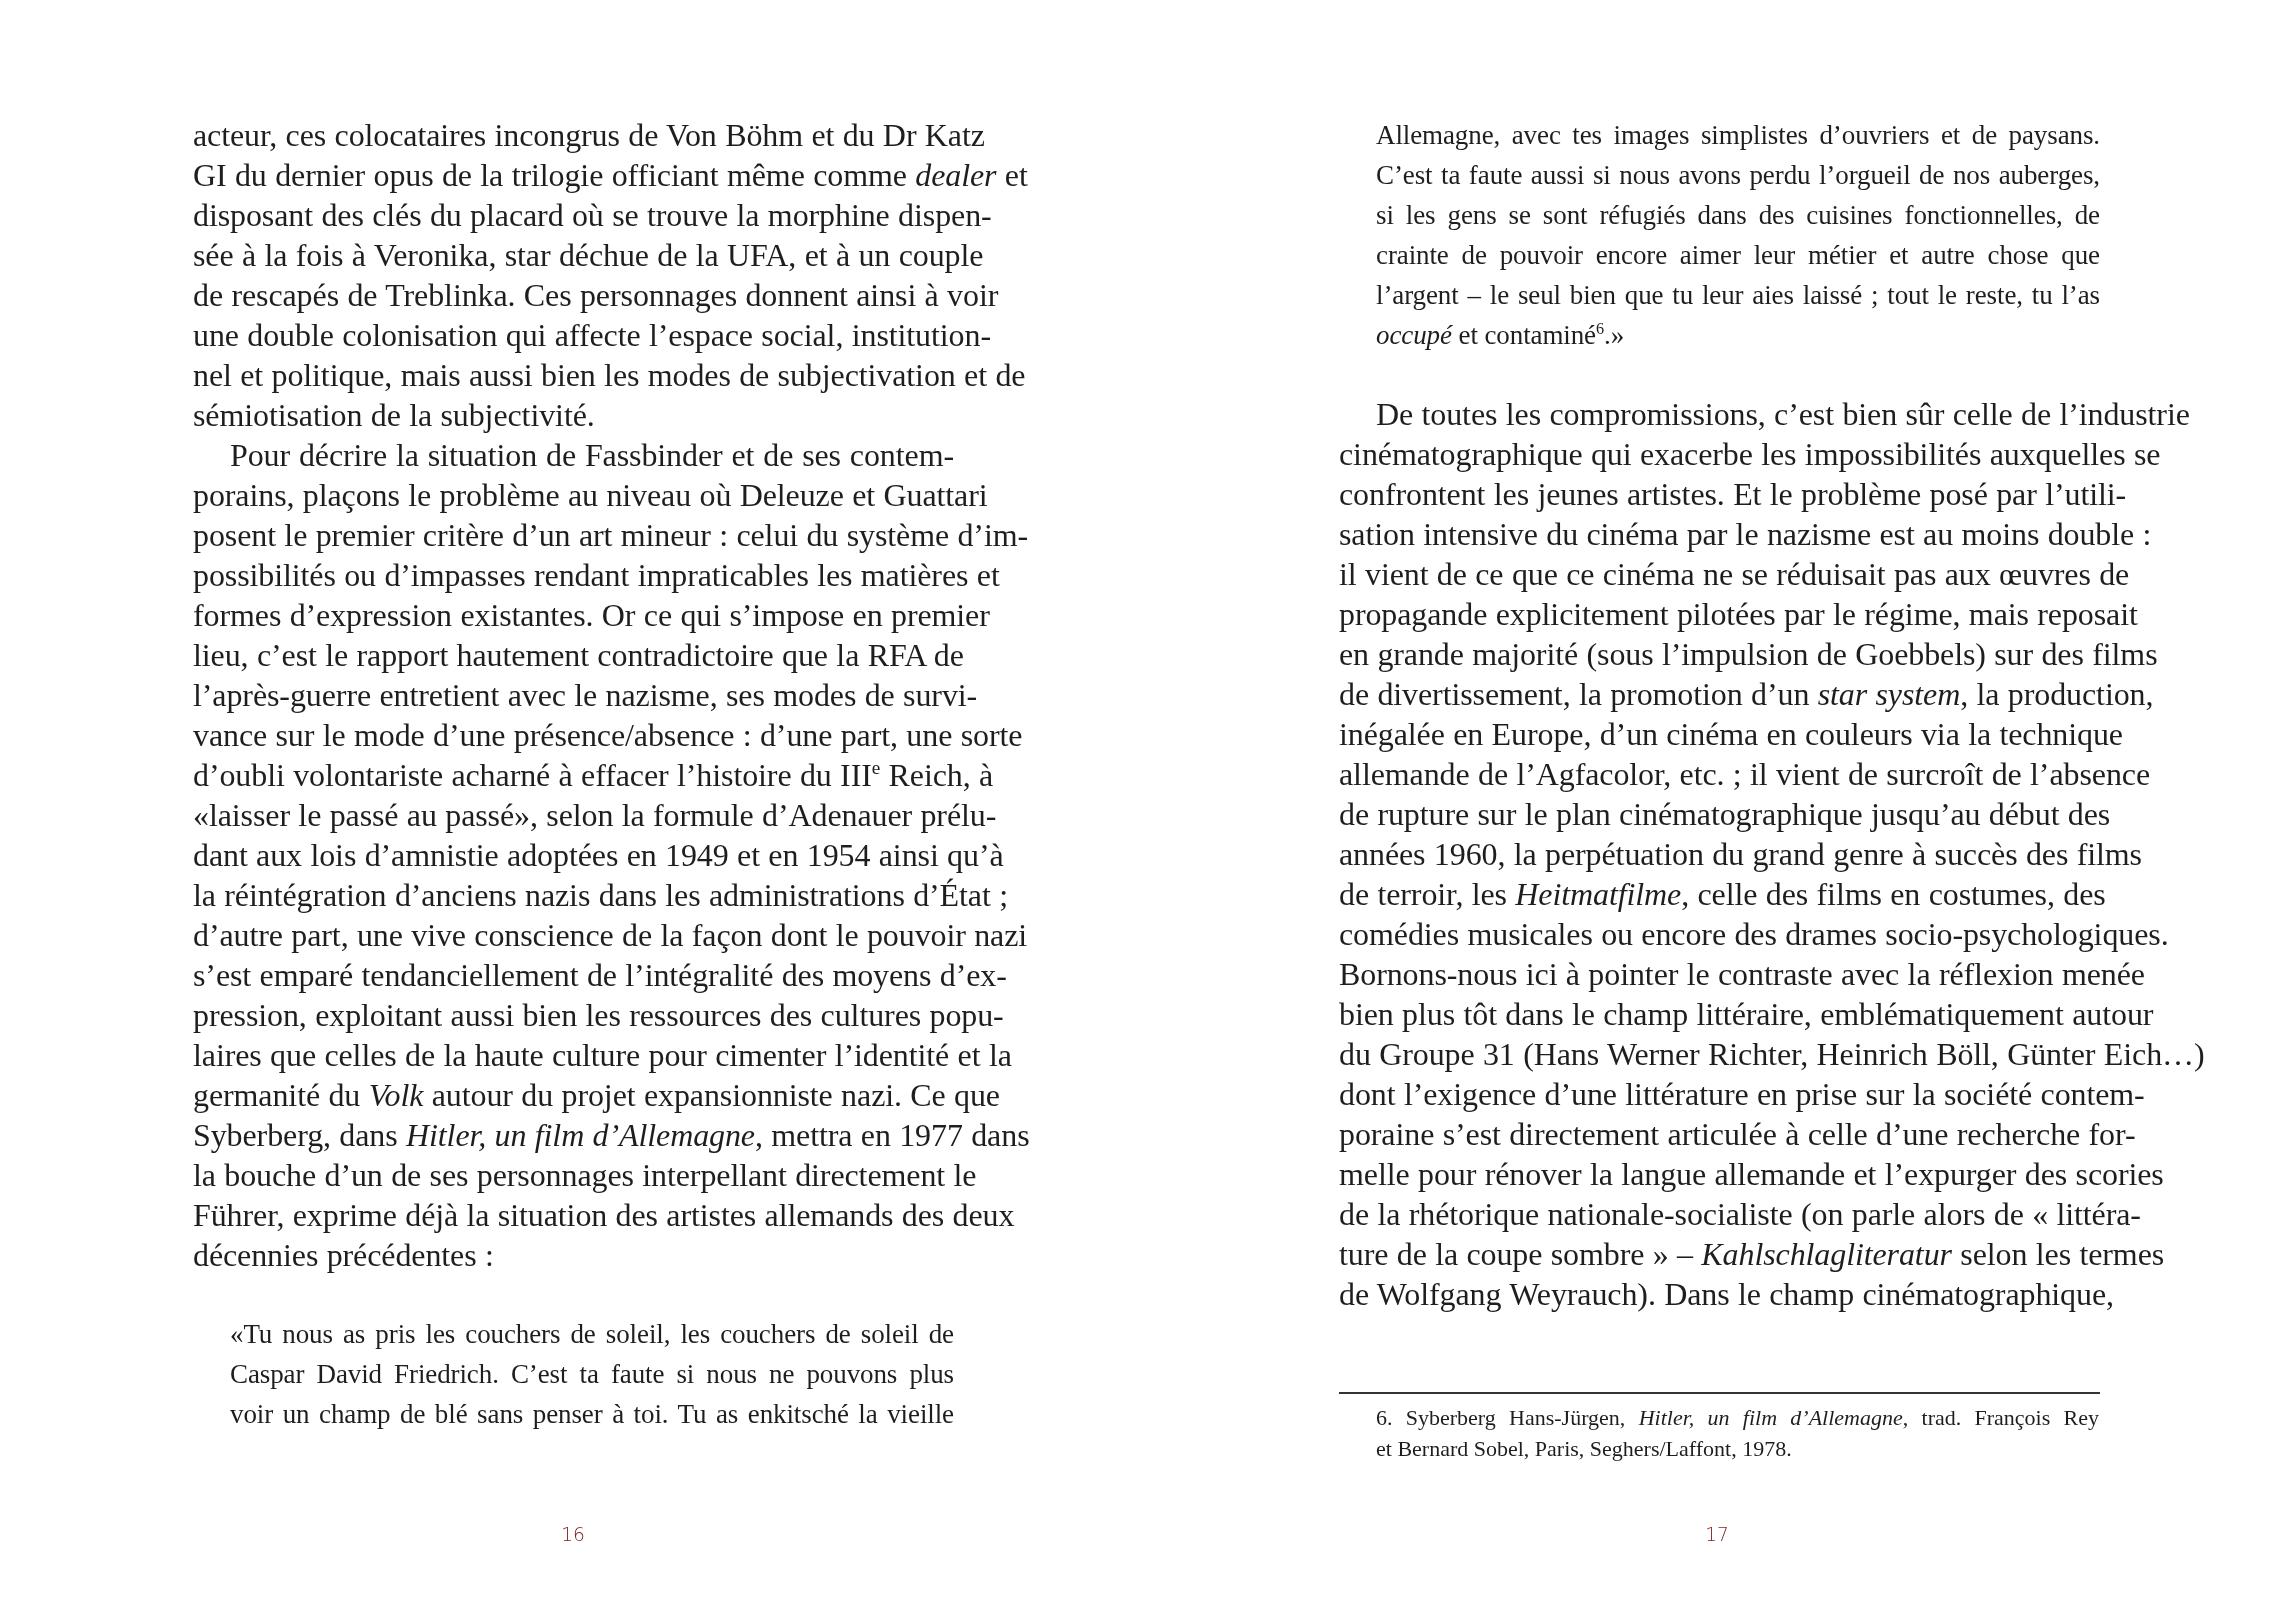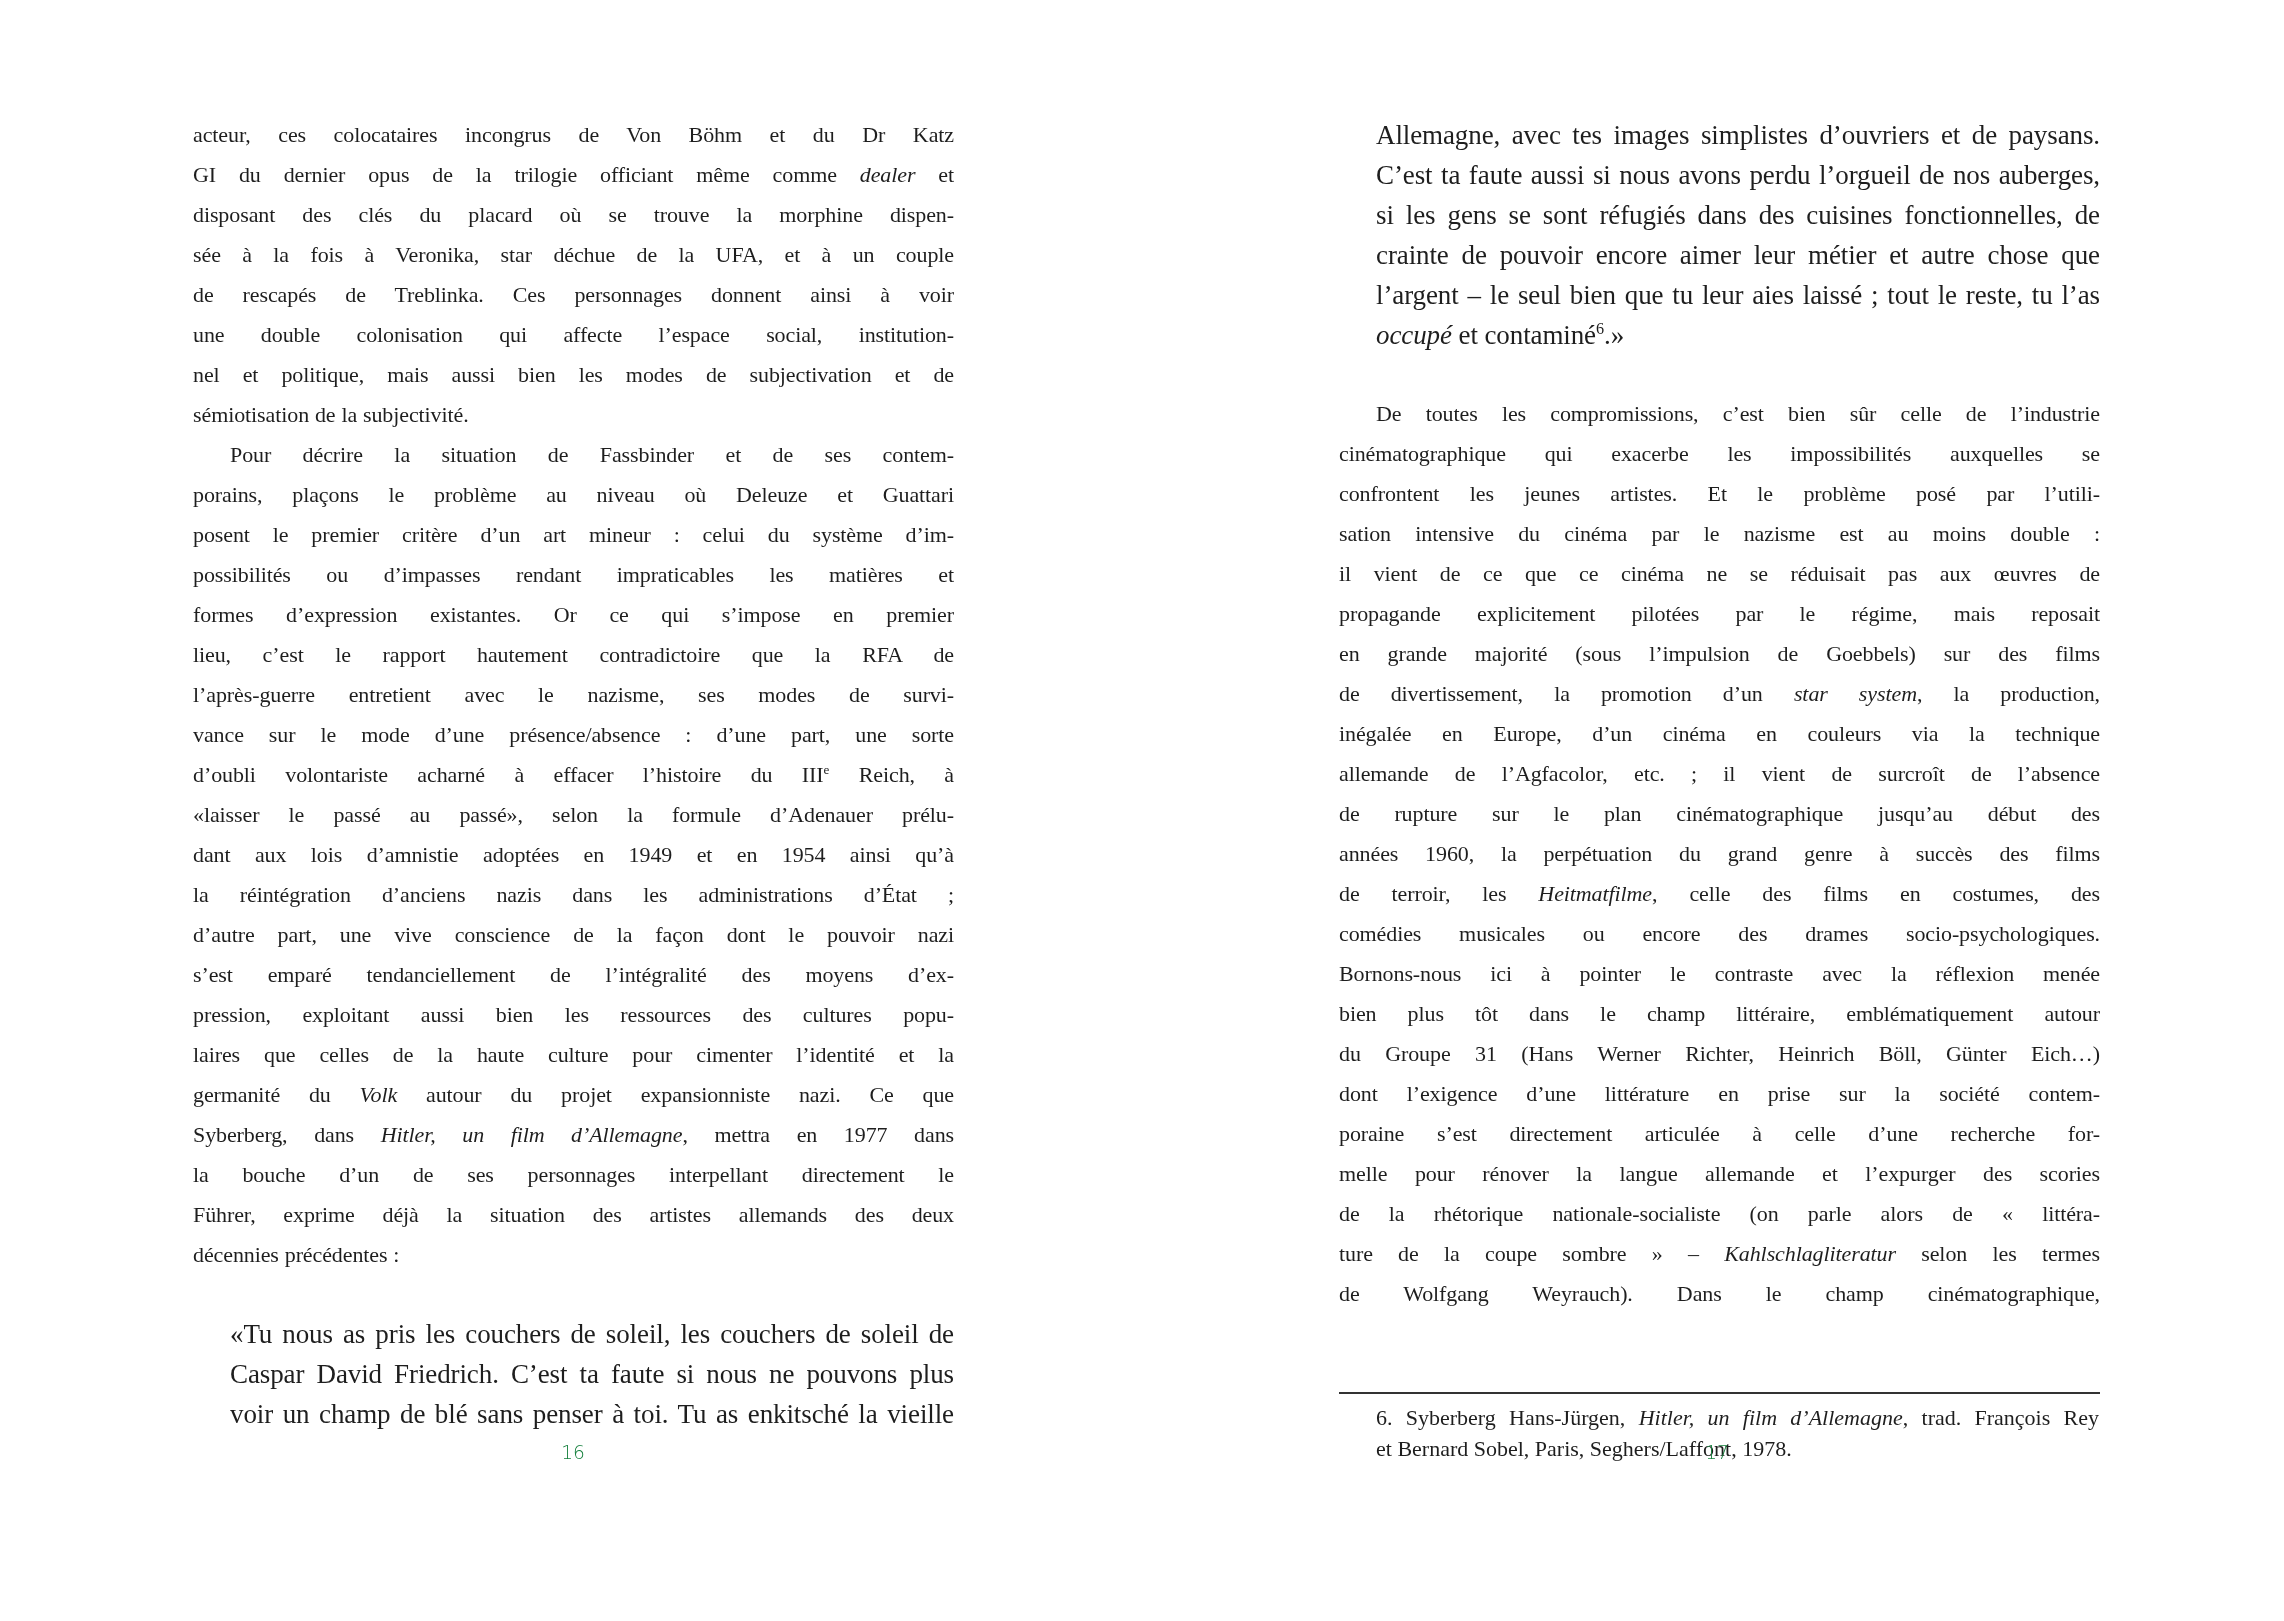--- a/index.html
+++ b/index.html
@@ -4,36 +4,36 @@
 <style>
   html, body { margin:0; padding:0; background:#ffffff; }
   body { width:2285px; height:1621px; position:relative; overflow:hidden;
          font-family:"Liberation Serif","DejaVu Serif",serif; color:#1e1e1e; }
   .page { position:absolute; top:0; height:1621px; }
   .page-left { left:0; width:1142px; }
   .page-right { left:1143px; width:1142px; }
   .col { position:absolute; width:761px; }
   .page-left .col { left:193px; top:115px; }
   .page-right .col { left:196px; top:115px; }
-  .para { margin:0; font-size:22px; line-height:40px; text-align:justify;
+  .para { margin:0; font-size:32px; line-height:40px; text-align:justify;
           hyphens:manual; letter-spacing:-0.1px; word-spacing:0.5px; }
   .quote { margin:0 0 0 37px; font-size:27px; line-height:40px; text-align:justify;
            letter-spacing:-0.1px; }
   .quote-gap-before { margin-top:39px; }
   .quote-gap-after { margin-bottom:39px; }
   .line { display:block; text-align:justify; text-align-last:justify; white-space:nowrap; overflow:visible; }
   .line.last { text-align-last:left; }
   em { font-style:italic; }
   sup { font-size:60%; line-height:0; vertical-align:super; }
   .footnote-rule { position:absolute; left:196px; width:761px; top:1392px; border-top:2px solid #333; }
   .footnote { position:absolute; left:233px; width:723px; top:1402px; font-size:22px; line-height:31px; }
   .footnote .line { text-align-last:justify; }
   .footnote .line.last { text-align-last:left; }
-  .folio { position:absolute; top:1442px; font-family:"DejaVu Sans","Liberation Sans",sans-serif;
-           font-size:18.6px; font-weight:300; color:#15803d; width:78px; text-align:center; }
+  .folio { position:absolute; top:1524px; font-family:"DejaVu Sans","Liberation Sans",sans-serif;
+           font-size:18.6px; font-weight:300; color:#7f1d1d; width:78px; text-align:center; }
   .page-left .folio { left:534px; }
   .page-right .folio { left:535px; }
 </style>
 </head>
 <body>
 
 <div class="page page-left">
   <div class="col">
     <p class="para">
       <span class="line">acteur, ces colocataires incongrus de Von Böhm et du Dr Katz</span>

